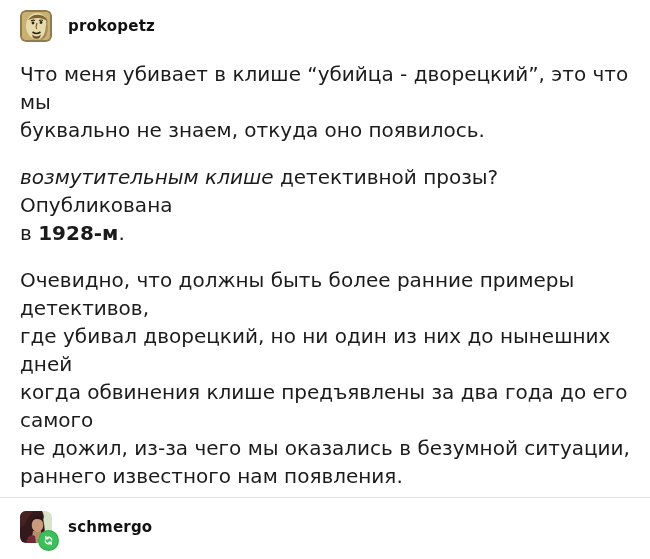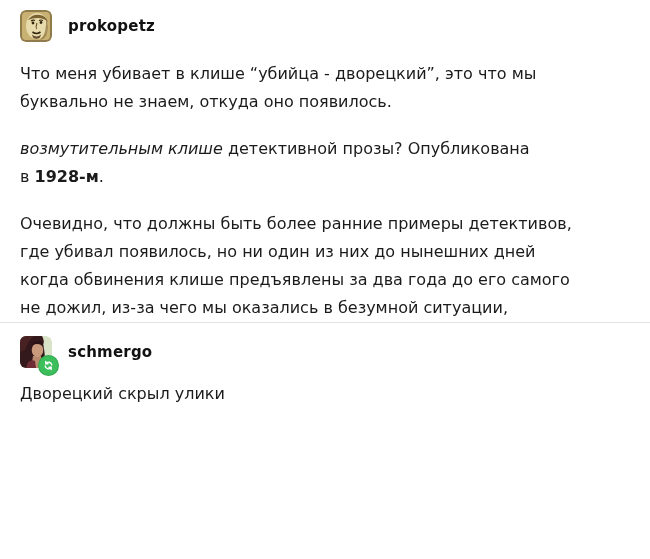--- a/index.html
+++ b/index.html
@@ -29,24 +29,24 @@
   .avatar svg { display: block; width: 100%; height: 100%; }
   .username {
     font-weight: bold;
     font-size: 15px;
     color: #111111;
     letter-spacing: 0.2px;
     cursor: pointer;
   }
   .post-body p {
     margin: 0 0 19px 0;
-    font-size: 16px;
+    font-size: 20px;
     line-height: 28px;
   }
-  .post-first .post-body p:last-child { margin-bottom: 0; }
+  .post-first .post-body p:last-child { margin-bottom: 7px; }
   .tline { display: block; }
   .it { font-style: italic; }
   .bi { font-weight: bold; }
   .divider {
     border: none;
     border-top: 1px solid #e2e2e2;
     margin: 0;
     width: 650px;
   }
   .post-second { padding-top: 13px; padding-bottom: 13px; }
@@ -98,23 +98,24 @@
         <span class="tline">буквально не знаем, откуда оно появилось.</span>
       </p>
       <p>
       </p>
       <p>
         <span class="tline"><em class="it">возмутительным клише</em><span> детективной прозы? Опубликована</span></span>
         <span class="tline"><span>в </span><strong class="bi">1928-м</strong><span>.</span></span>
       </p>
       <p>
         <span class="tline">Очевидно, что должны быть более ранние примеры детективов,</span>
-        <span class="tline">где убивал появилось, но ни один из них до нынешних дней</span>
+        <span class="tline">где убивал дворецкий, но ни один из них до нынешних дней</span>
         <span class="tline">когда обвинения клише предъявлены за два года до его самого</span>
         <span class="tline">не дожил, из-за чего мы оказались в безумной ситуации,</span>
+        <span class="tline">раннего известного нам появления.</span>
       </p>
     </div>
   </section>
 
   <hr class="divider">
 
   <section class="post post-second">
     <header class="post-header">
       <div class="avatar-wrap">
         <div class="avatar">

